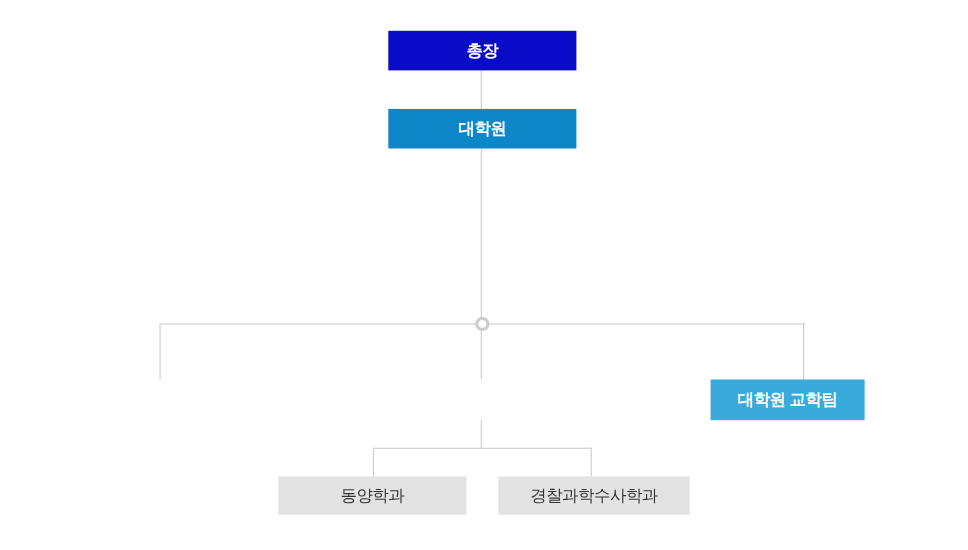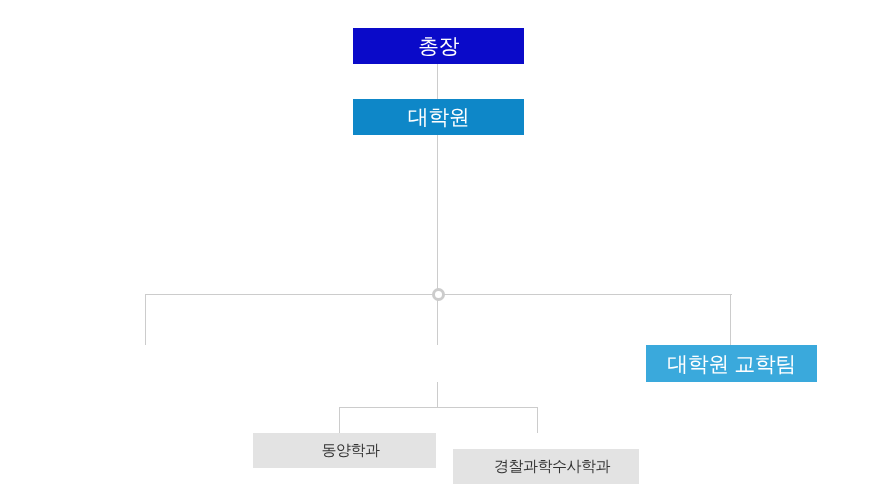--- a/index.html
+++ b/index.html
@@ -13,38 +13,37 @@
     width: 880px;
     height: 500px;
     background: #ffffff;
     overflow: hidden;
   }
   .node {
     position: absolute;
     display: flex;
     align-items: center;
     justify-content: center;
-    font-weight: 400;
-    font-size: 21px;
+    font-weight: 700;
+    font-size: 15px;
     color: #ffffff;
     letter-spacing: -0.5px;
     white-space: nowrap;
   }
   .node.gray {
     font-weight: 500;
     font-size: 15px;
     color: #333333;
-    padding-left: 12px;
   }
   
   .pos-president  { left: 353px; top: 28px;  width: 171px; height: 36px; }
   .pos-gradschool { left: 353px; top: 99px;  width: 171px; height: 36px; }
   .pos-committee  { left: 60px;  top: 345px; width: 172px; height: 37px; }
   .pos-humanities { left: 353px; top: 345px; width: 171px; height: 37px; }
-  .pos-team       { left: 646px; top: 345px; width: 171px; height: 37px; }
+  .pos-team       { left: 646px; top: 345px; width: 140px; height: 37px; }
   .pos-oriental   { left: 253px; top: 433px; width: 171px; height: 35px; }
   .pos-police     { left: 453px; top: 433px; width: 174px; height: 35px; }
   
   .line {
     position: absolute;
     background: #cccccc;
   }
   .v { width: 1px; }
   .h { height: 1px; }
   .line-v1        { left: 437px; top: 64px;  height: 35px; }
@@ -87,15 +86,15 @@
   <div class="node pos-president" style="background: rgb(10, 10, 201);">총장</div>
 
   <div class="node pos-gradschool" style="background: rgb(14, 135, 200);">대학원</div>
 
 
 
   <div class="node pos-team" style="background: rgb(58, 169, 220);">대학원 교학팀</div>
 
   <div class="node gray pos-oriental" style="background: rgb(227, 227, 227);">동양학과</div>
 
-  <div class="node gray pos-police" style="background: rgb(227, 227, 227); margin-top: 16px;">경찰과학수사학과</div>
+  <div class="node gray pos-police" style="background: rgb(227, 227, 227);">경찰과학수사학과</div>
 
 </div>
 
 </body></html>

